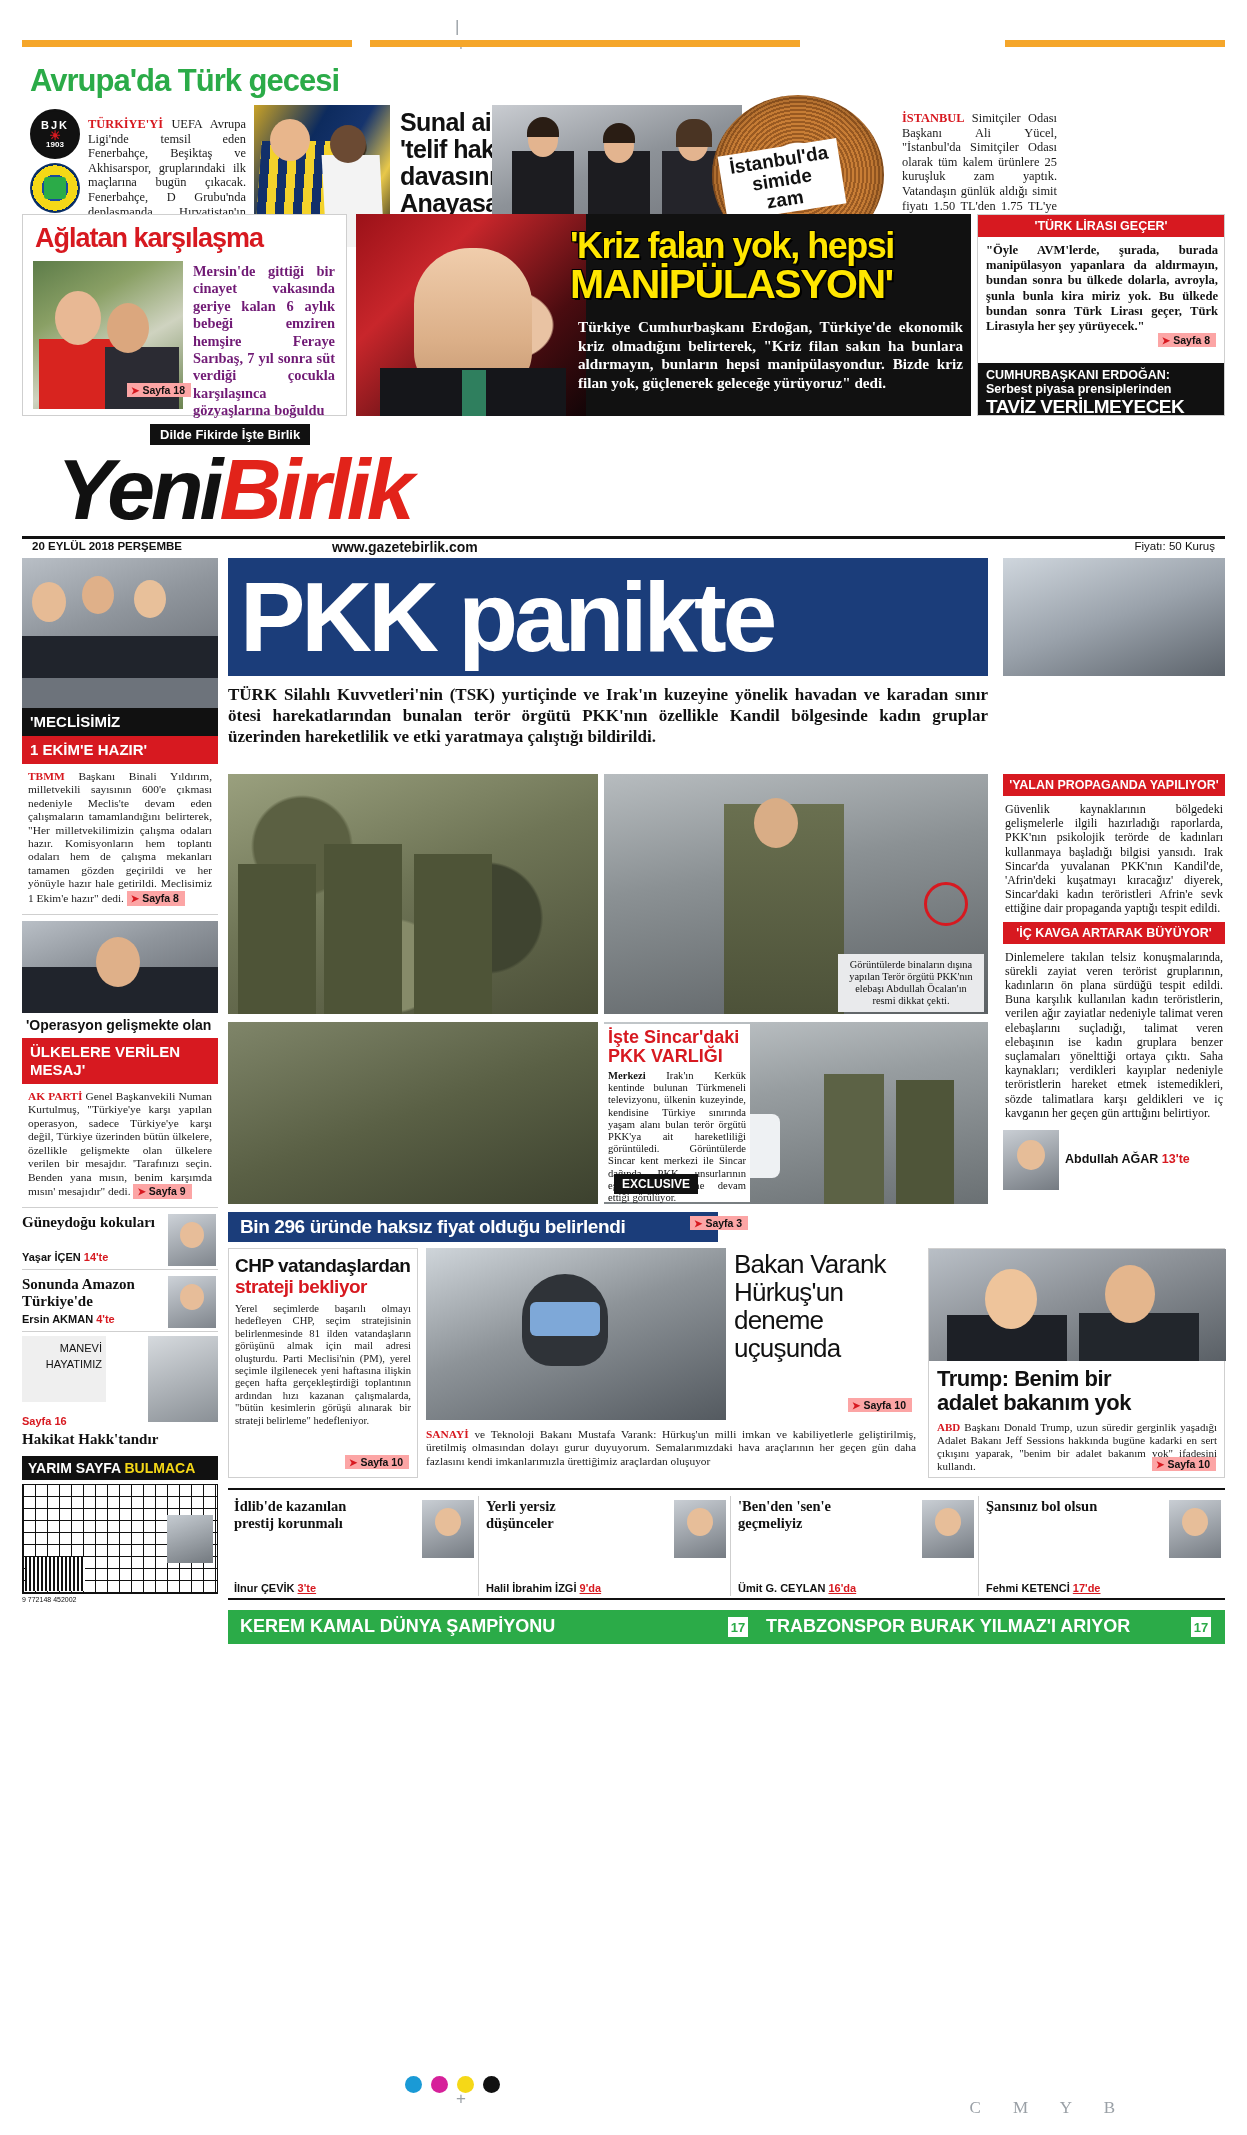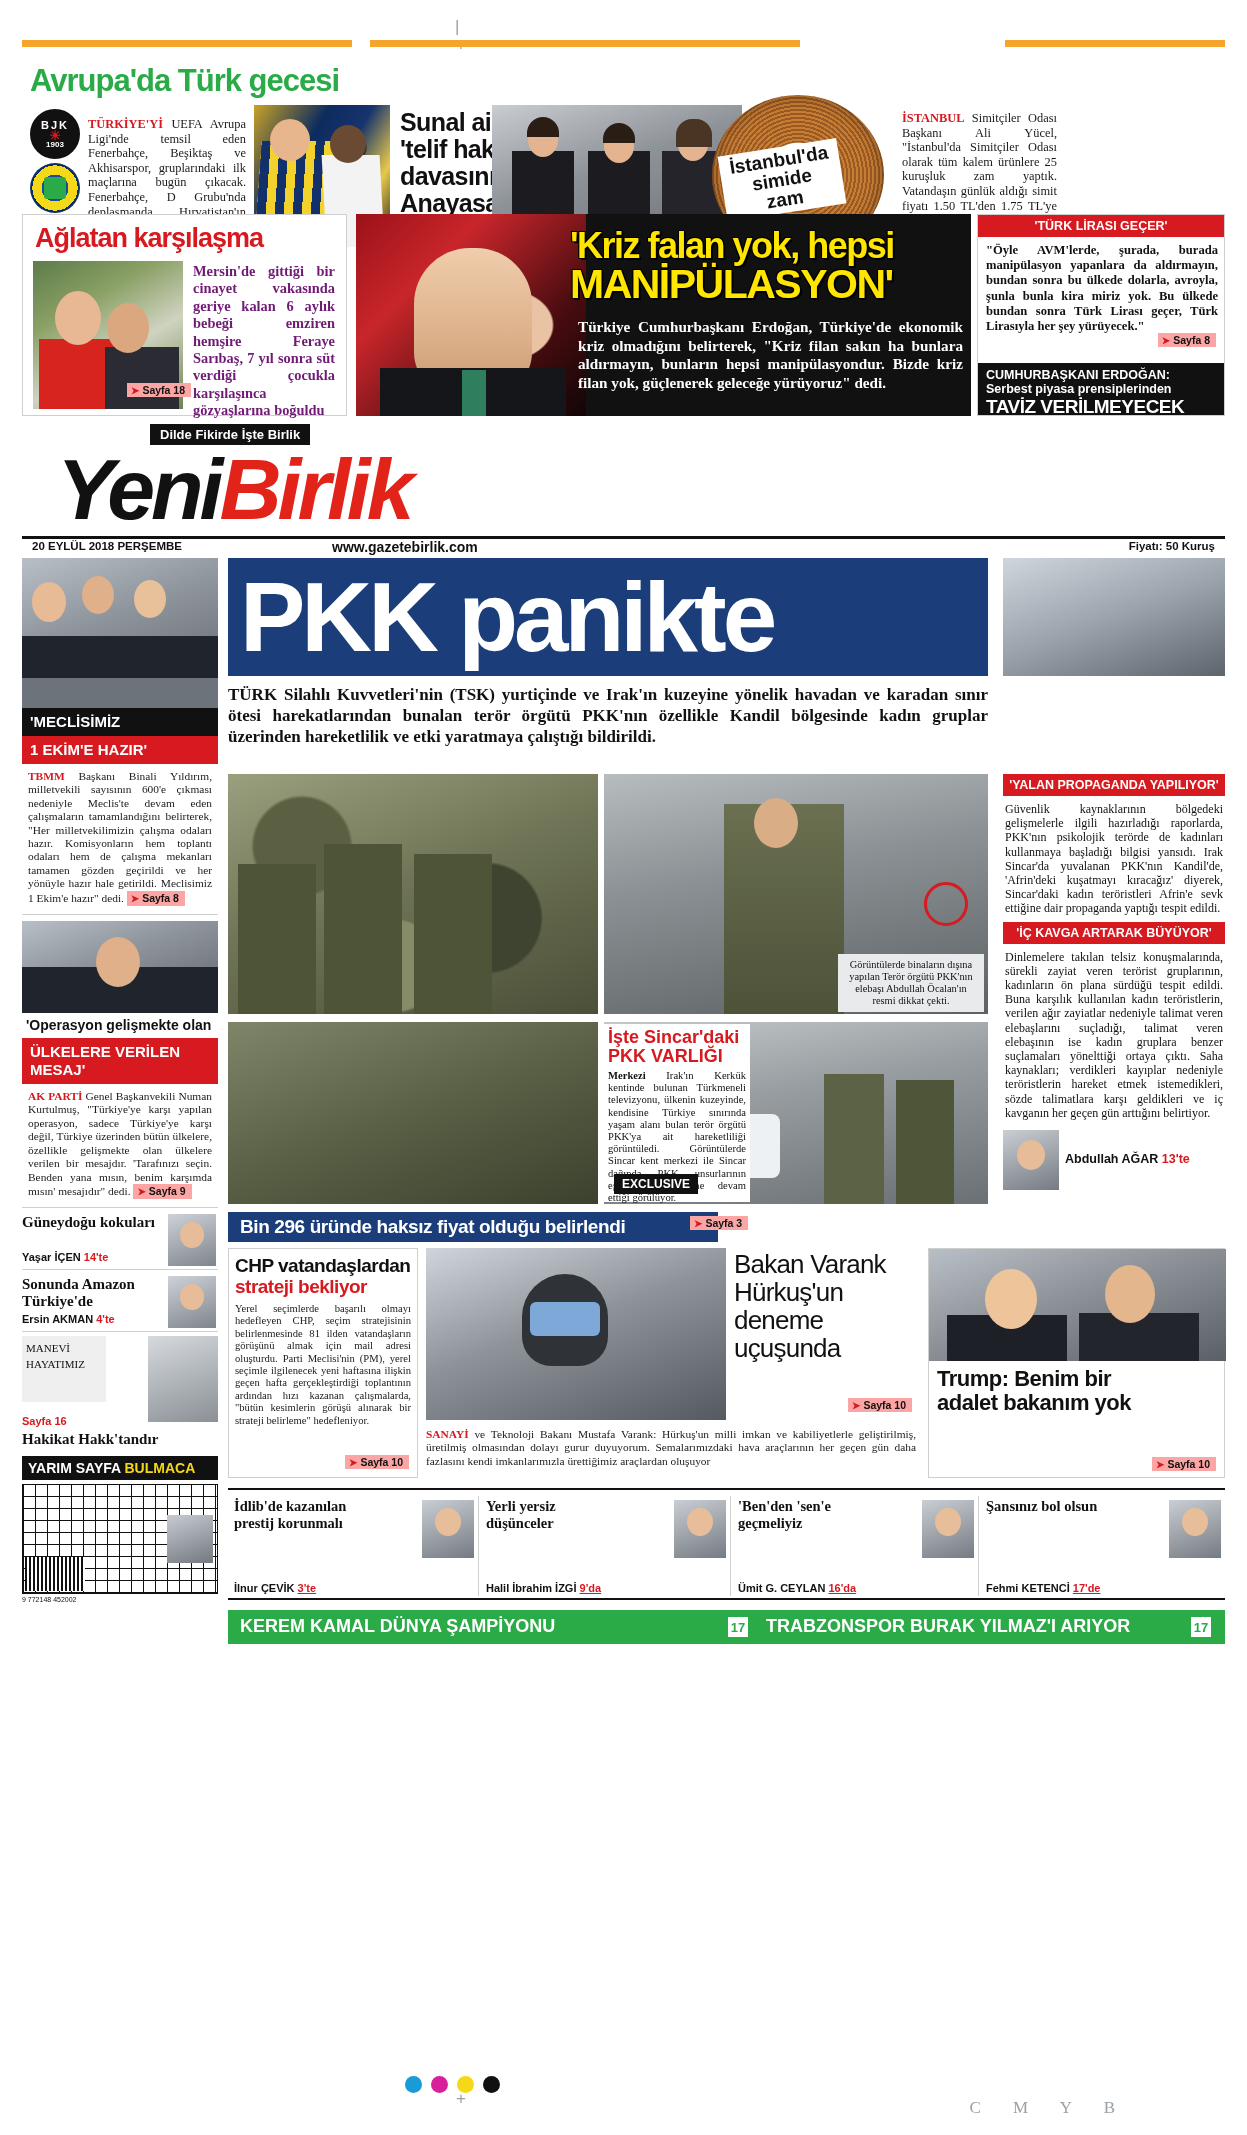--- a/index.html
+++ b/index.html
@@ -229,21 +229,21 @@
   .mast-date {
     position:absolute; left:10px; top:116px;
     font-family:"Liberation Sans",sans-serif; font-weight:bold; font-size:11.5px; color:#111;
   }
   .mast-web {
     position:absolute; left:310px; top:115px;
     font-family:"Liberation Sans",sans-serif; font-weight:bold; font-size:14px; color:#111;
   }
   .mast-price {
     position:absolute; right:10px; top:116px;
-    font-family:"Liberation Sans",sans-serif; font-weight:bold; font-size:11.5px; color:#111;
+    font-family:"Liberation Sans",sans-serif; font-weight:normal; font-size:11.5px; color:#111;
   }
 
   
   .main { position:absolute; left:22px; top:558px; width:1203px; height:1480px; }
 
   
   .rail { position:absolute; left:0; top:0; width:196px; }
   .rail-photo {
     width:196px; height:150px;
     background:linear-gradient(160deg,#b9bfc6 0%,#8f959c 40%,#5e636a 100%);
@@ -735,21 +735,21 @@
       <div class="col-author">
         <div class="avatar">
             <div class="hd"></div>
           </div>
         <div class="t">Sonunda Amazon Türkiye'de</div>
         <div class="n"><span>Ersin AKMAN</span> <span class="pg">4'te</span></div>
       </div>
 
       <div class="col-author" style="min-height:96px;">
         <div class="avatar" style="width:70px;height:86px;right:0;top:4px;background:linear-gradient(160deg,#d6dade,#8a9096);"></div>
-        <div style="position:absolute;left:0;top:4px;width:84px;height:66px;background:#efefef;font-family:Liberation Serif, serif;font-size:11px;line-height:16px;padding:4px;color:#111;">
+        <div style="position:absolute;left:0;top:4px;width:84px;height:66px;background:#efefef;font-family:Liberation Sans, sans-serif;font-size:11px;line-height:16px;padding:4px;color:#111;text-align:right;">
           <span>MANEVİ</span><br>
           <span>HAYATIMIZ</span>
         </div>
         <div class="n"><span class="pg">Sayfa 16</span></div>
       </div>
       <div style="width:196px;font-family:'Liberation Serif',serif;font-weight:bold;font-size:15px;line-height:17px;color:#111;margin-top:4px;">Hakikat Hakk'tandır</div>
 
       <div class="bulmaca-head" style="margin-top:8px;">
         <span>YARIM SAYFA</span>
         <span class="y">BULMACA</span>
@@ -856,20 +856,24 @@
         <div class="trump-photo">
           <div class="s1"></div>
             <div class="s2"></div>
             <div class="h1"></div>
             <div class="h2"></div>
         </div>
         <div class="trump-head">
           <span>Trump: Benim bir</span><br>
           <span>adalet bakanım yok</span>
         </div>
+        <div class="trump-body">
+          <span class="bold red">ABD</span>
+          <span>Başkanı Donald Trump, uzun süredir gerginlik yaşadığı Adalet Bakanı Jeff Sessions hakkında bugüne kadarki en sert çıkışını yaparak, "benim bir adalet bakanım yok" ifadesini kullandı.</span>
+        </div>
         <span class="sayfa-tag trump-tag">Sayfa 10</span>
       </div>
     </div>
 
     <div class="colstrip">
       <div class="colcell" style="left:0;width:250px;">
         <div class="t">İdlib'de kazanılan prestij korunmalı</div>
         <div class="av">
             <div class="hd"></div>
           </div>

